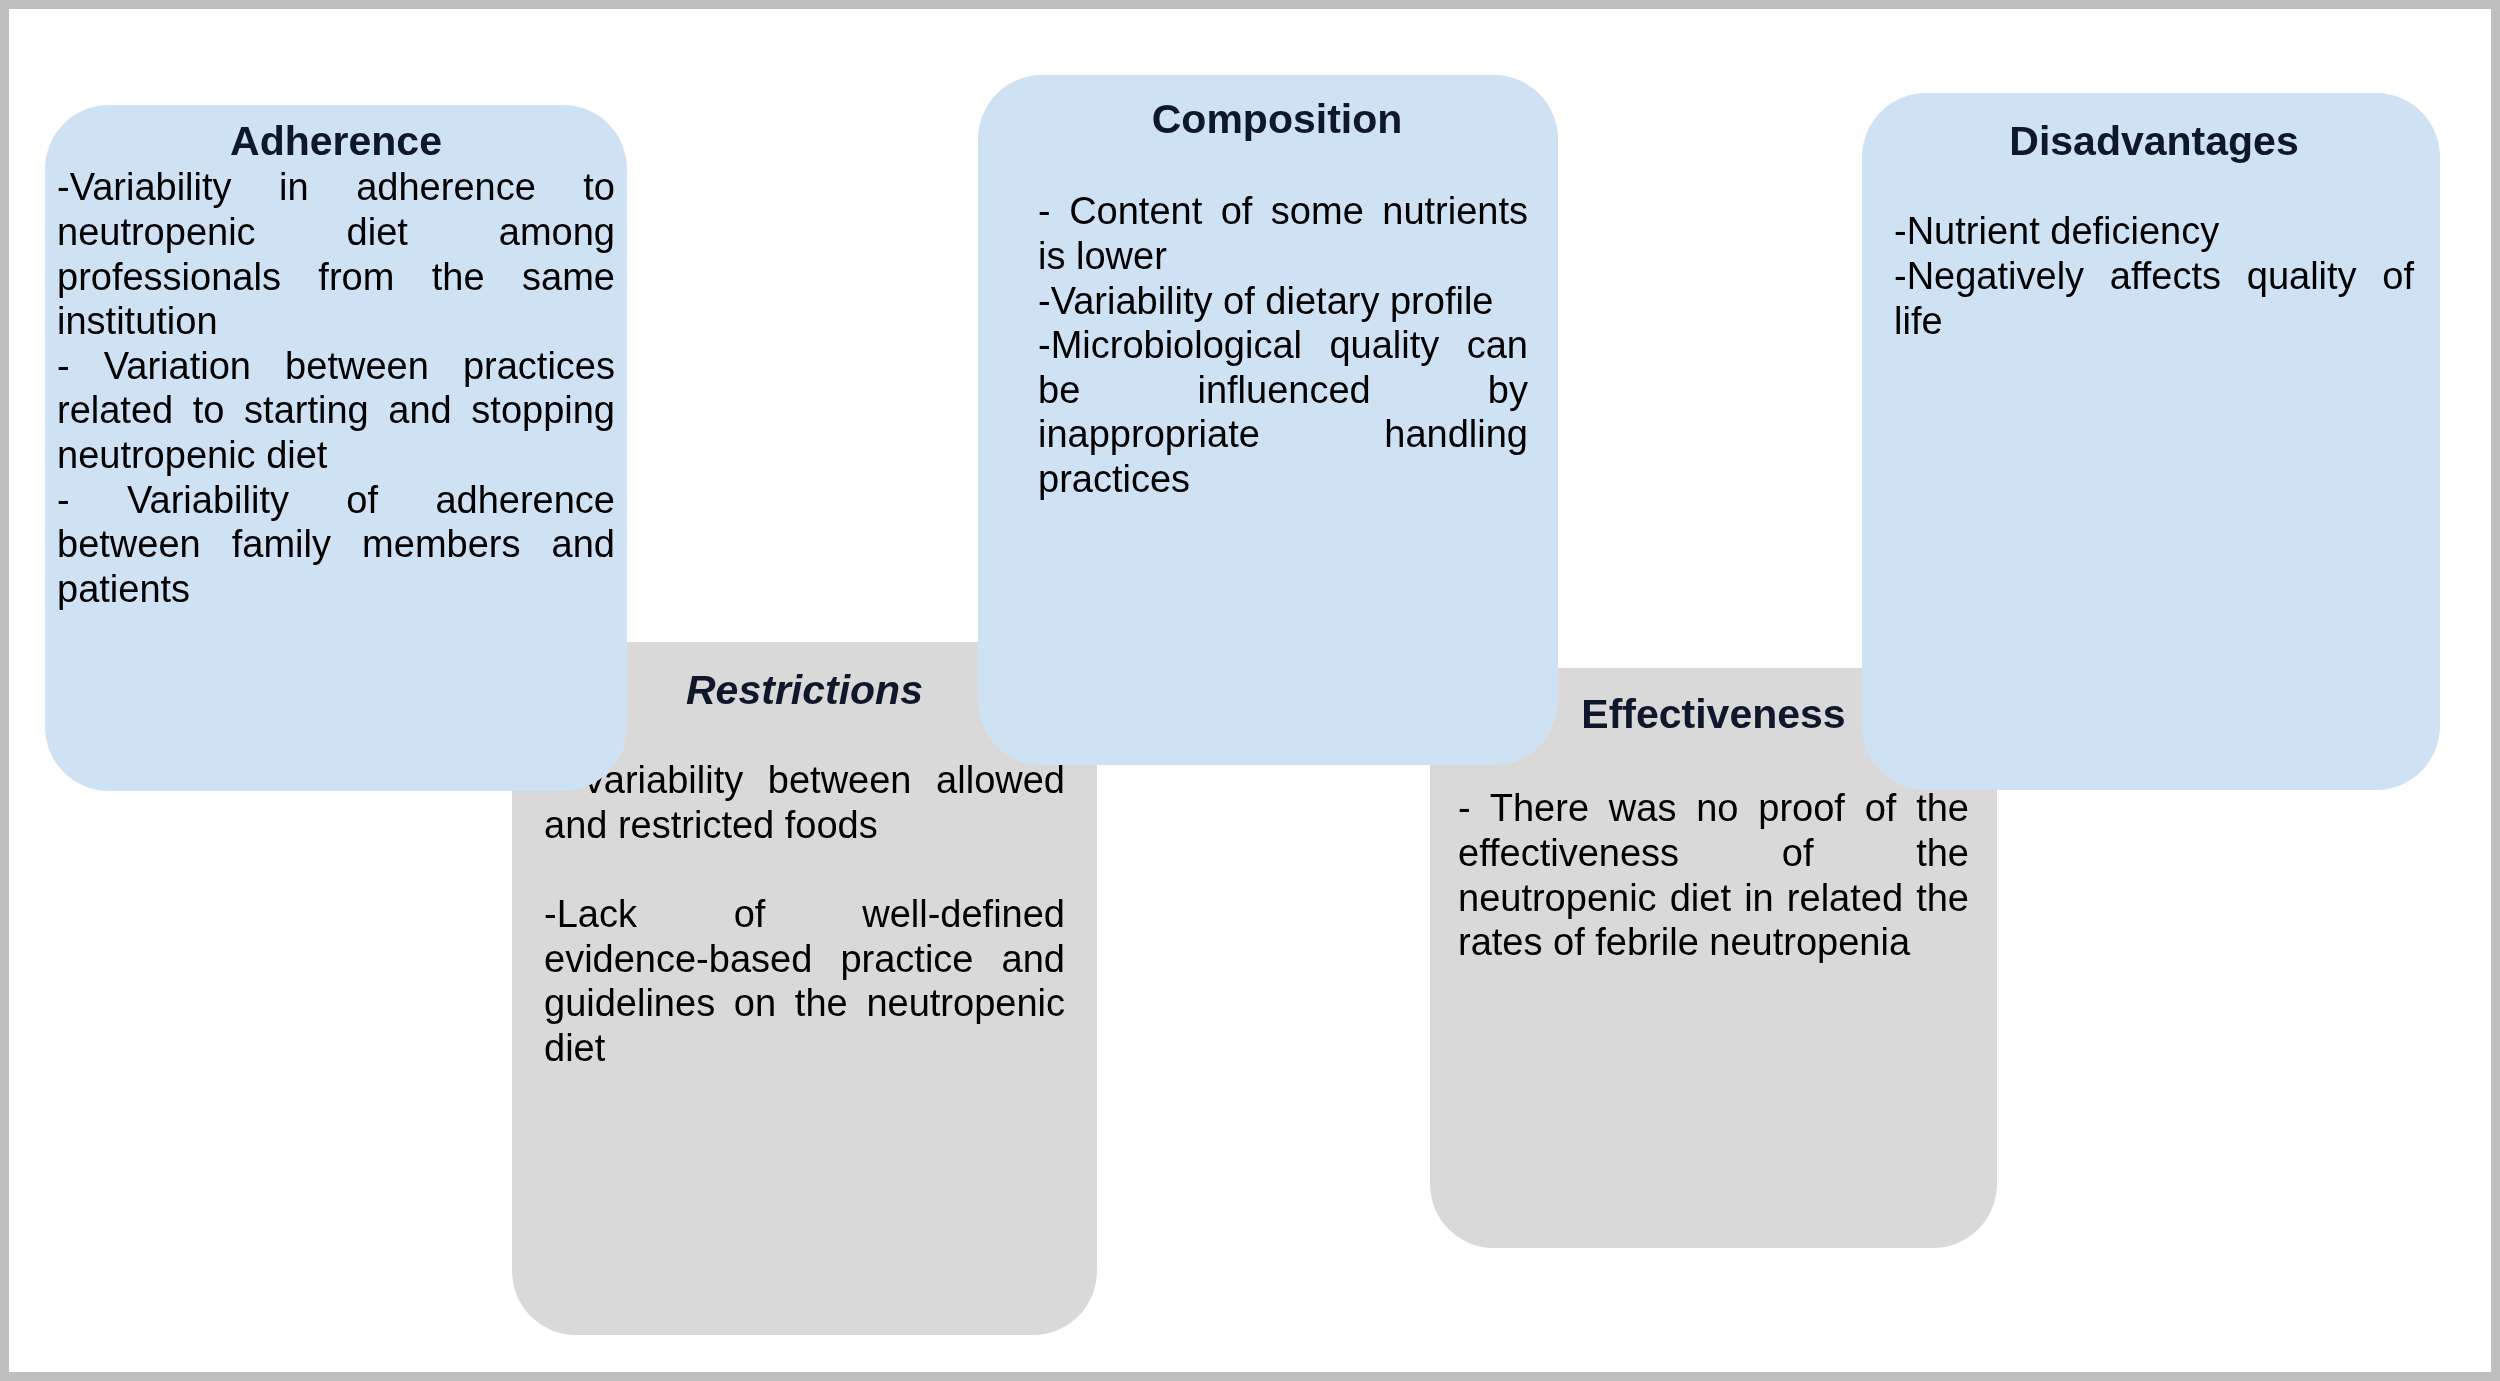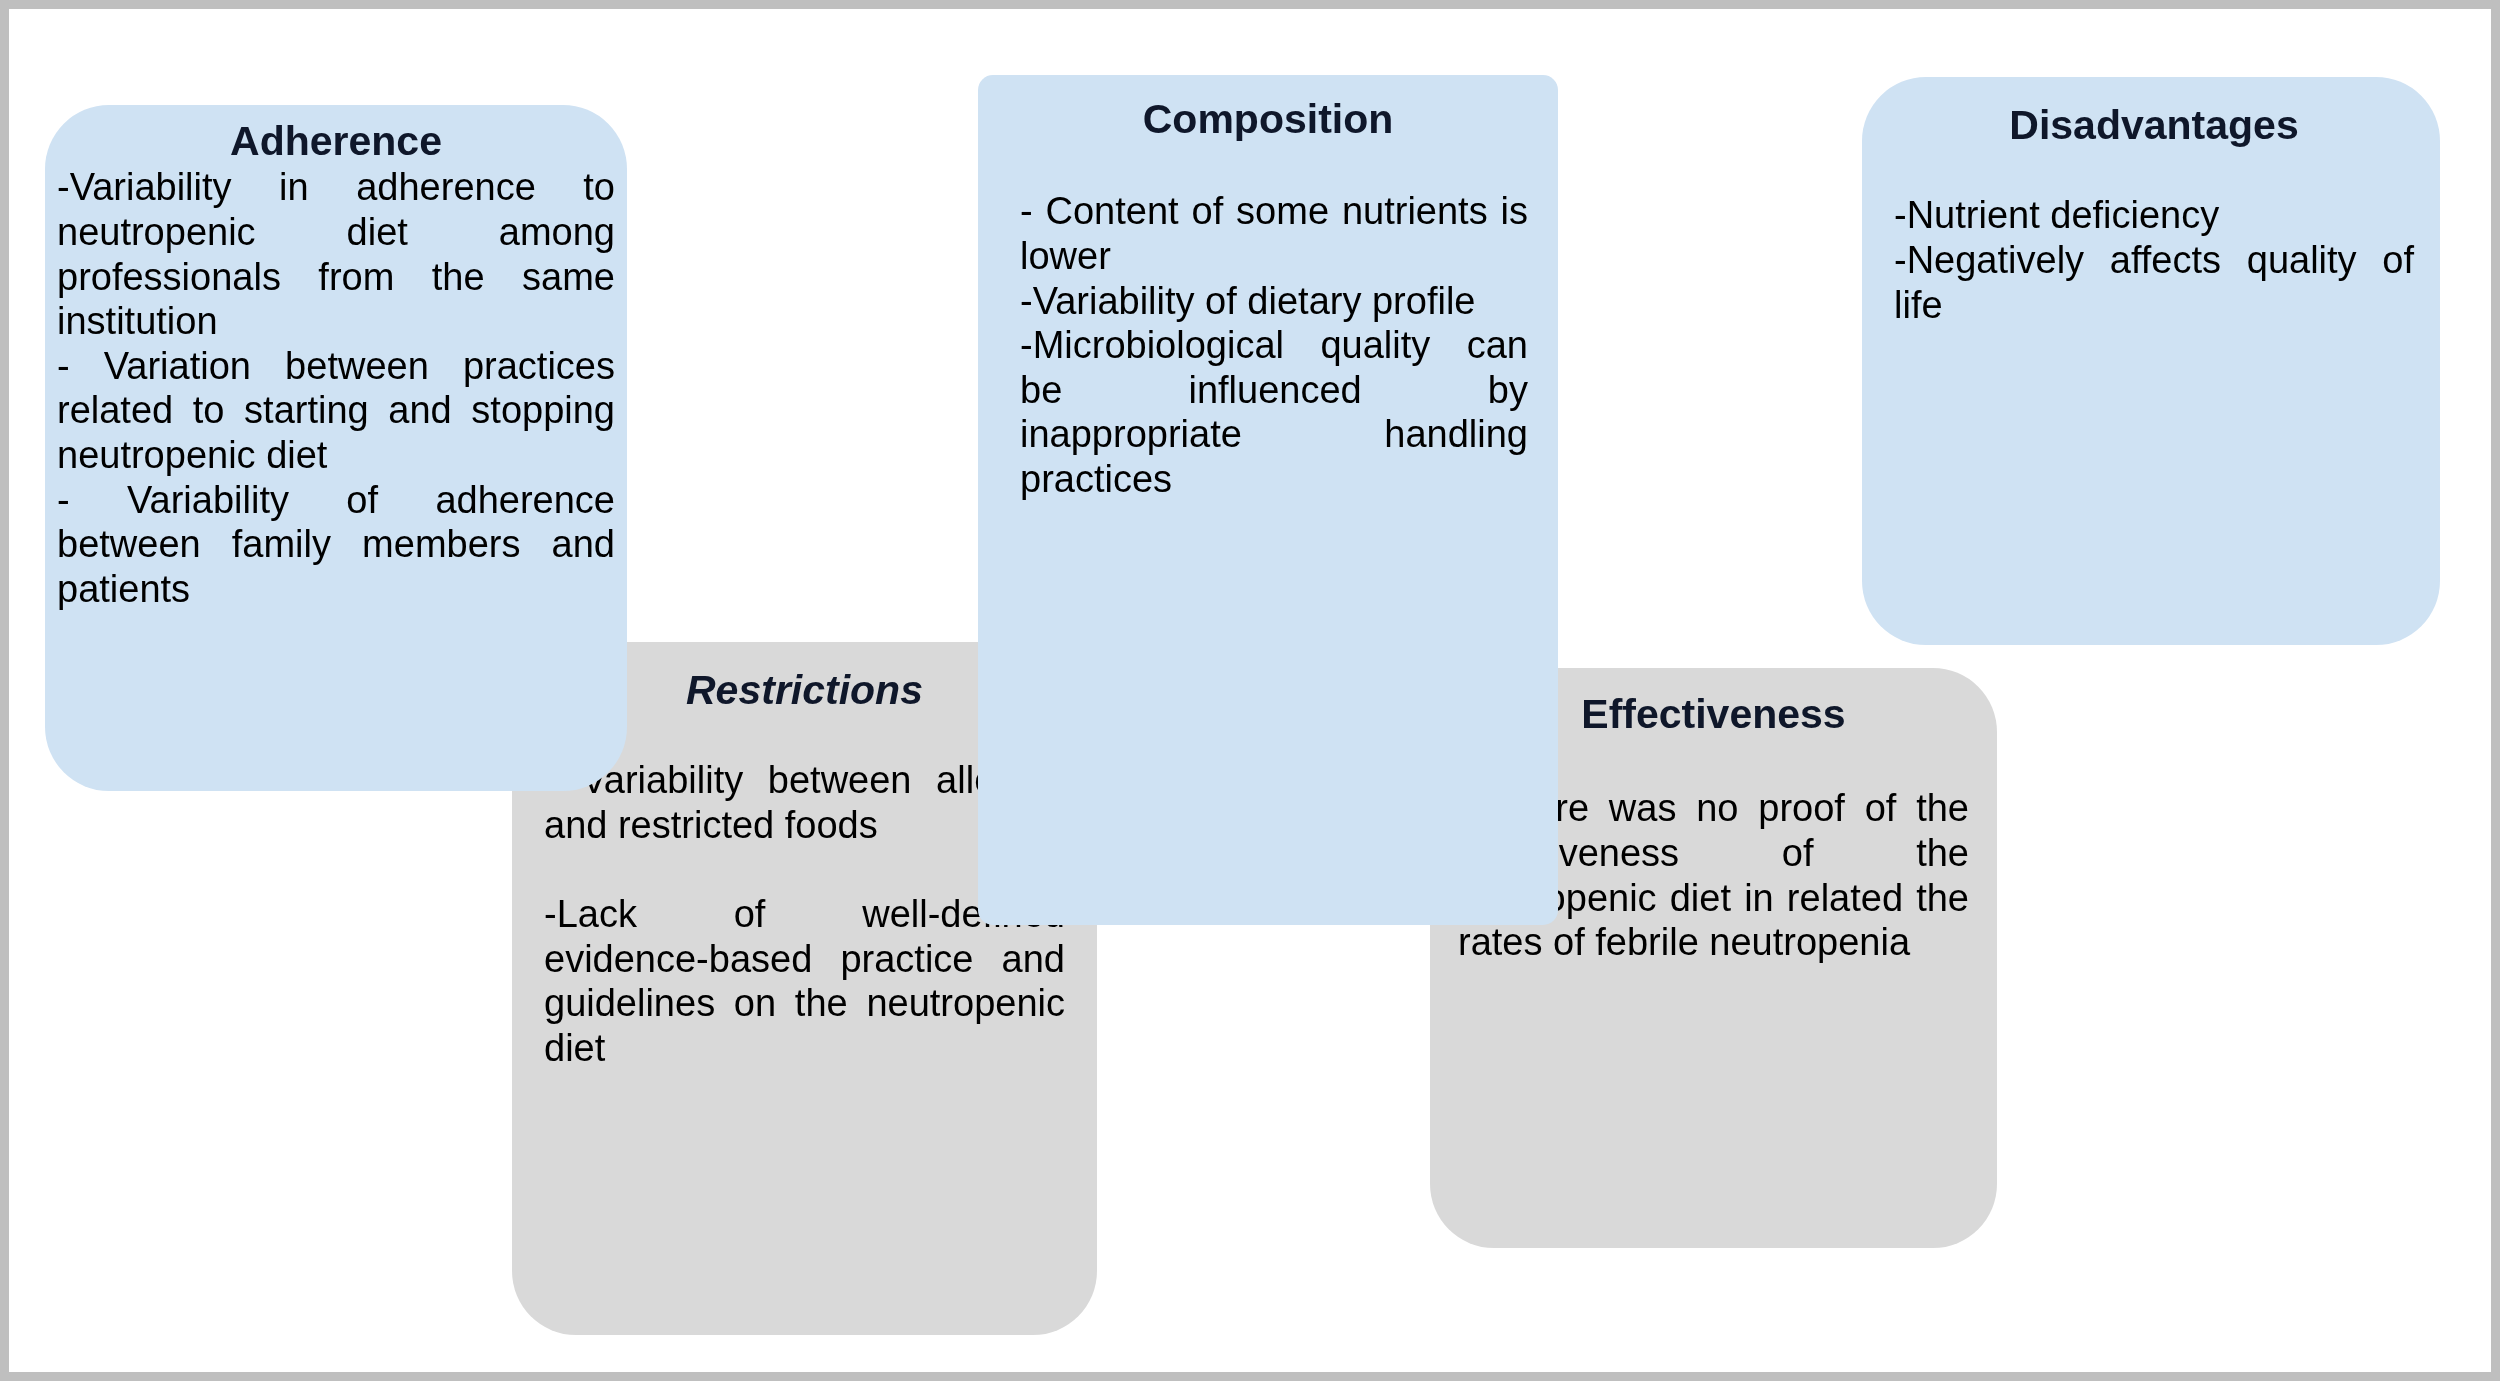--- a/index.html
+++ b/index.html
@@ -60,28 +60,28 @@
 
   
   #card-adherence {
     left: 36px;  top: 96px;  width: 582px;  height: 686px;
     padding-left: 12px; padding-right: 12px;
   }
   #card-adherence .card-title { padding-top: 14px; }
   #card-adherence .card-body  { padding-top: 2px; }
 
   #card-composition {
-    left: 969px; top: 66px;  width: 580px;  height: 850px;
-    padding-left: 30px; padding-right: 30px; border-radius: 15px;
+    left: 969px; top: 66px;  width: 580px;  height: 690px;
+    padding-left: 48px; padding-right: 30px;
   }
   #card-composition .card-title { padding-top: 22px; }
   #card-composition .card-body  { padding-top: 48px; margin-left: 12px; }
 
   #card-disadvantages {
-    left: 1853px; top: 68px; width: 578px; height: 568px;
+    left: 1853px; top: 84px; width: 578px; height: 697px;
     padding-left: 32px; 
   }
   #card-disadvantages .card-title { padding-top: 26px; }
   #card-disadvantages .card-body  { padding-top: 46px; }
 
   #card-restrictions {
     left: 503px; top: 633px; width: 585px; height: 693px;
     padding-left: 32px; padding-right: 32px;
   }
   #card-restrictions .card-title { padding-top: 26px; font-style: italic; }

